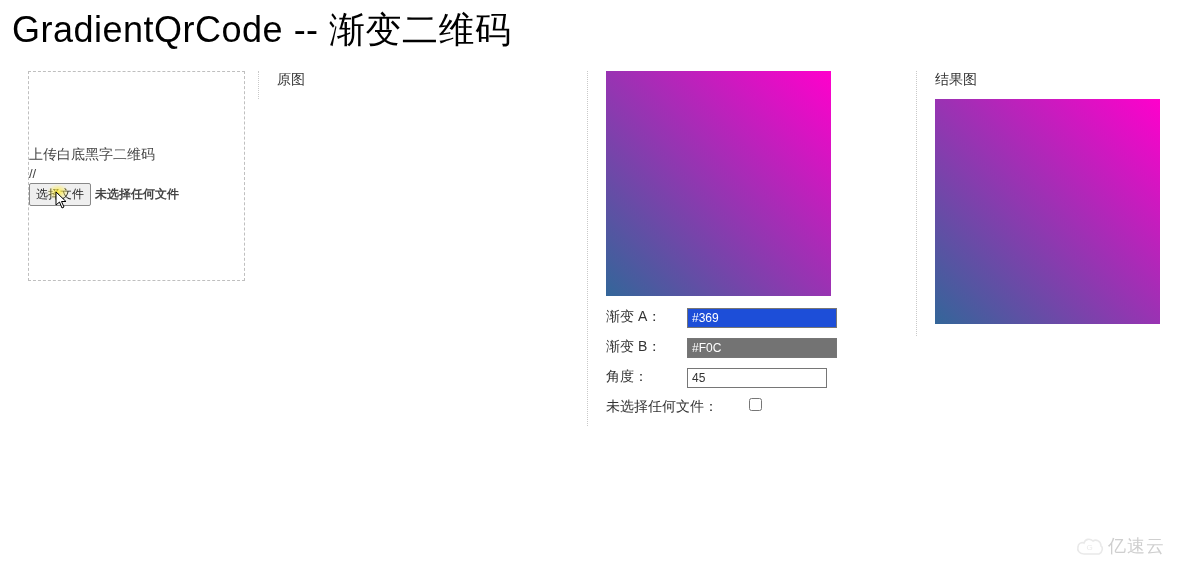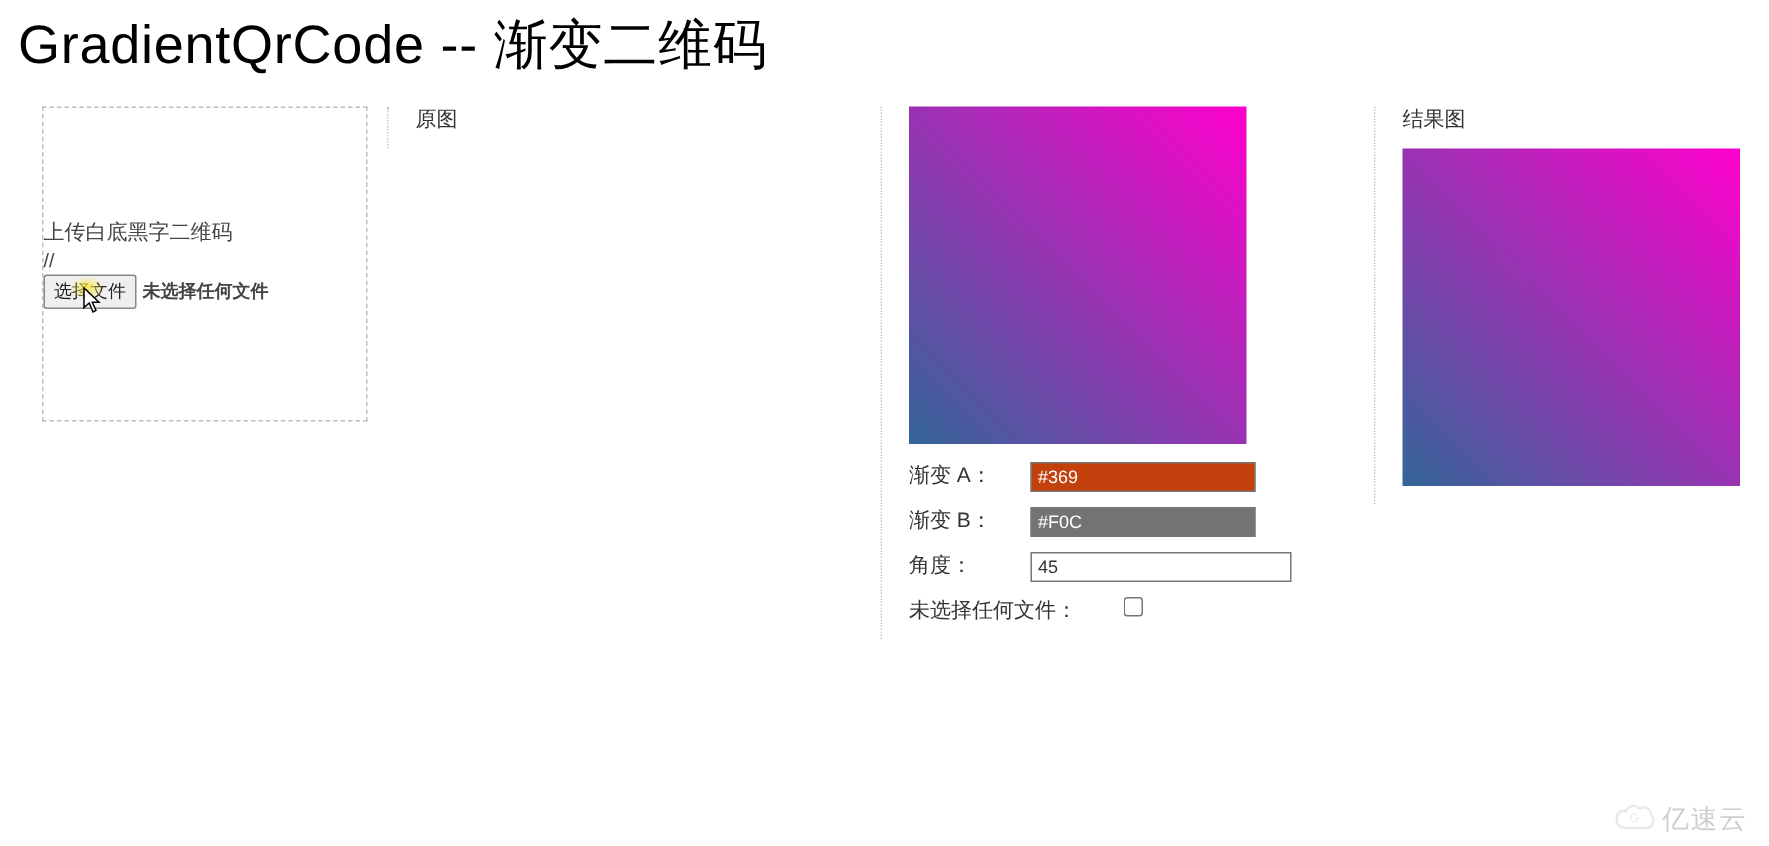--- a/index.html
+++ b/index.html
@@ -116,43 +116,44 @@
     }
     .color-input {
       width: 150px;
       height: 20px;
       border: 1px solid #767676;
       padding: 1px 4px;
       font-size: 12px;
       font-family: Arial, sans-serif;
       color: #fff;
     }
-    .color-a { background: #c2410c; }
+    .color-a { background: #1d4ed8; }
     .color-b { background: #737373; }
     .text-input {
-      width: 174px;
+      width: 140px;
       height: 20px;
       border: 1px solid #767676;
       padding: 1px 4px;
       font-size: 12px;
       font-family: Arial, sans-serif;
       color: #333;
       background: #fff;
     }
     .checkbox {
       width: 13px;
       height: 13px;
       margin-left: 8px;
     }
 
     .watermark {
       position: fixed;
       right: 14px;
       bottom: 6px;
       display: flex;
+      align-items: center;
       gap: 4px;
       color: #cfcfcf;
       font-size: 18px;
       font-weight: 500;
       letter-spacing: 1px;
     }
     .watermark svg { opacity: 0.45; }
   </style>
 </head>
 <body>

